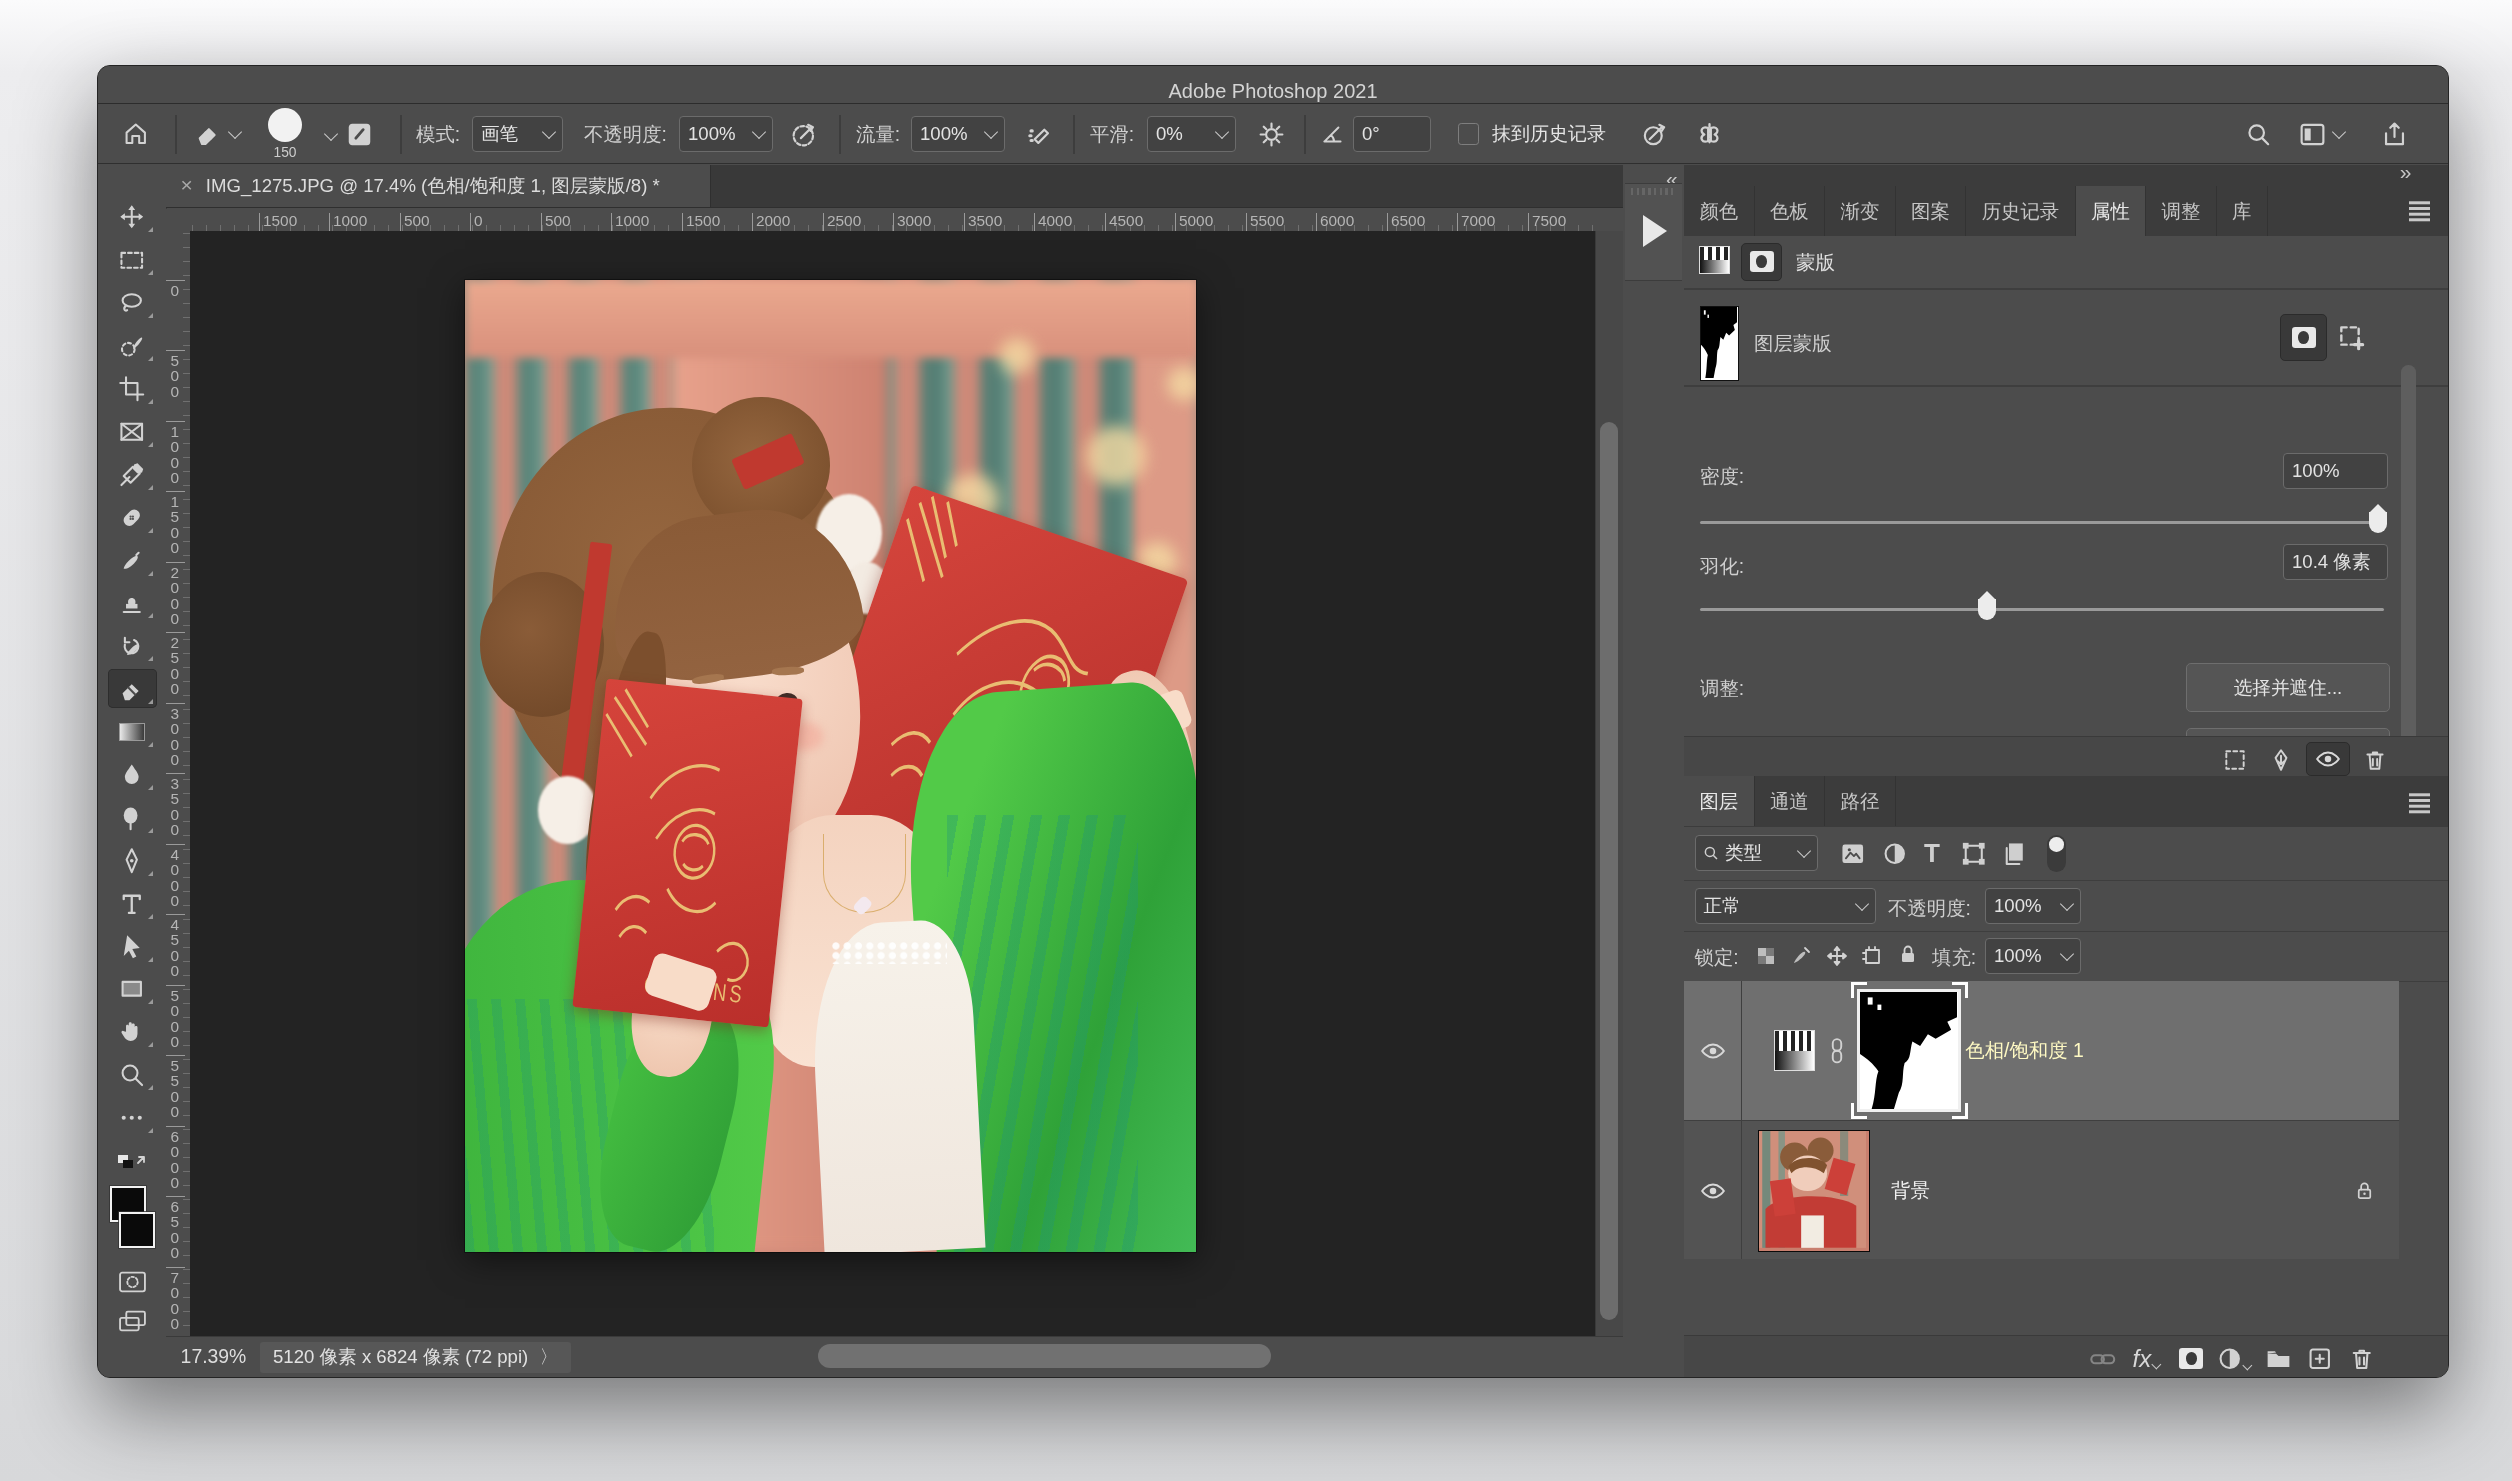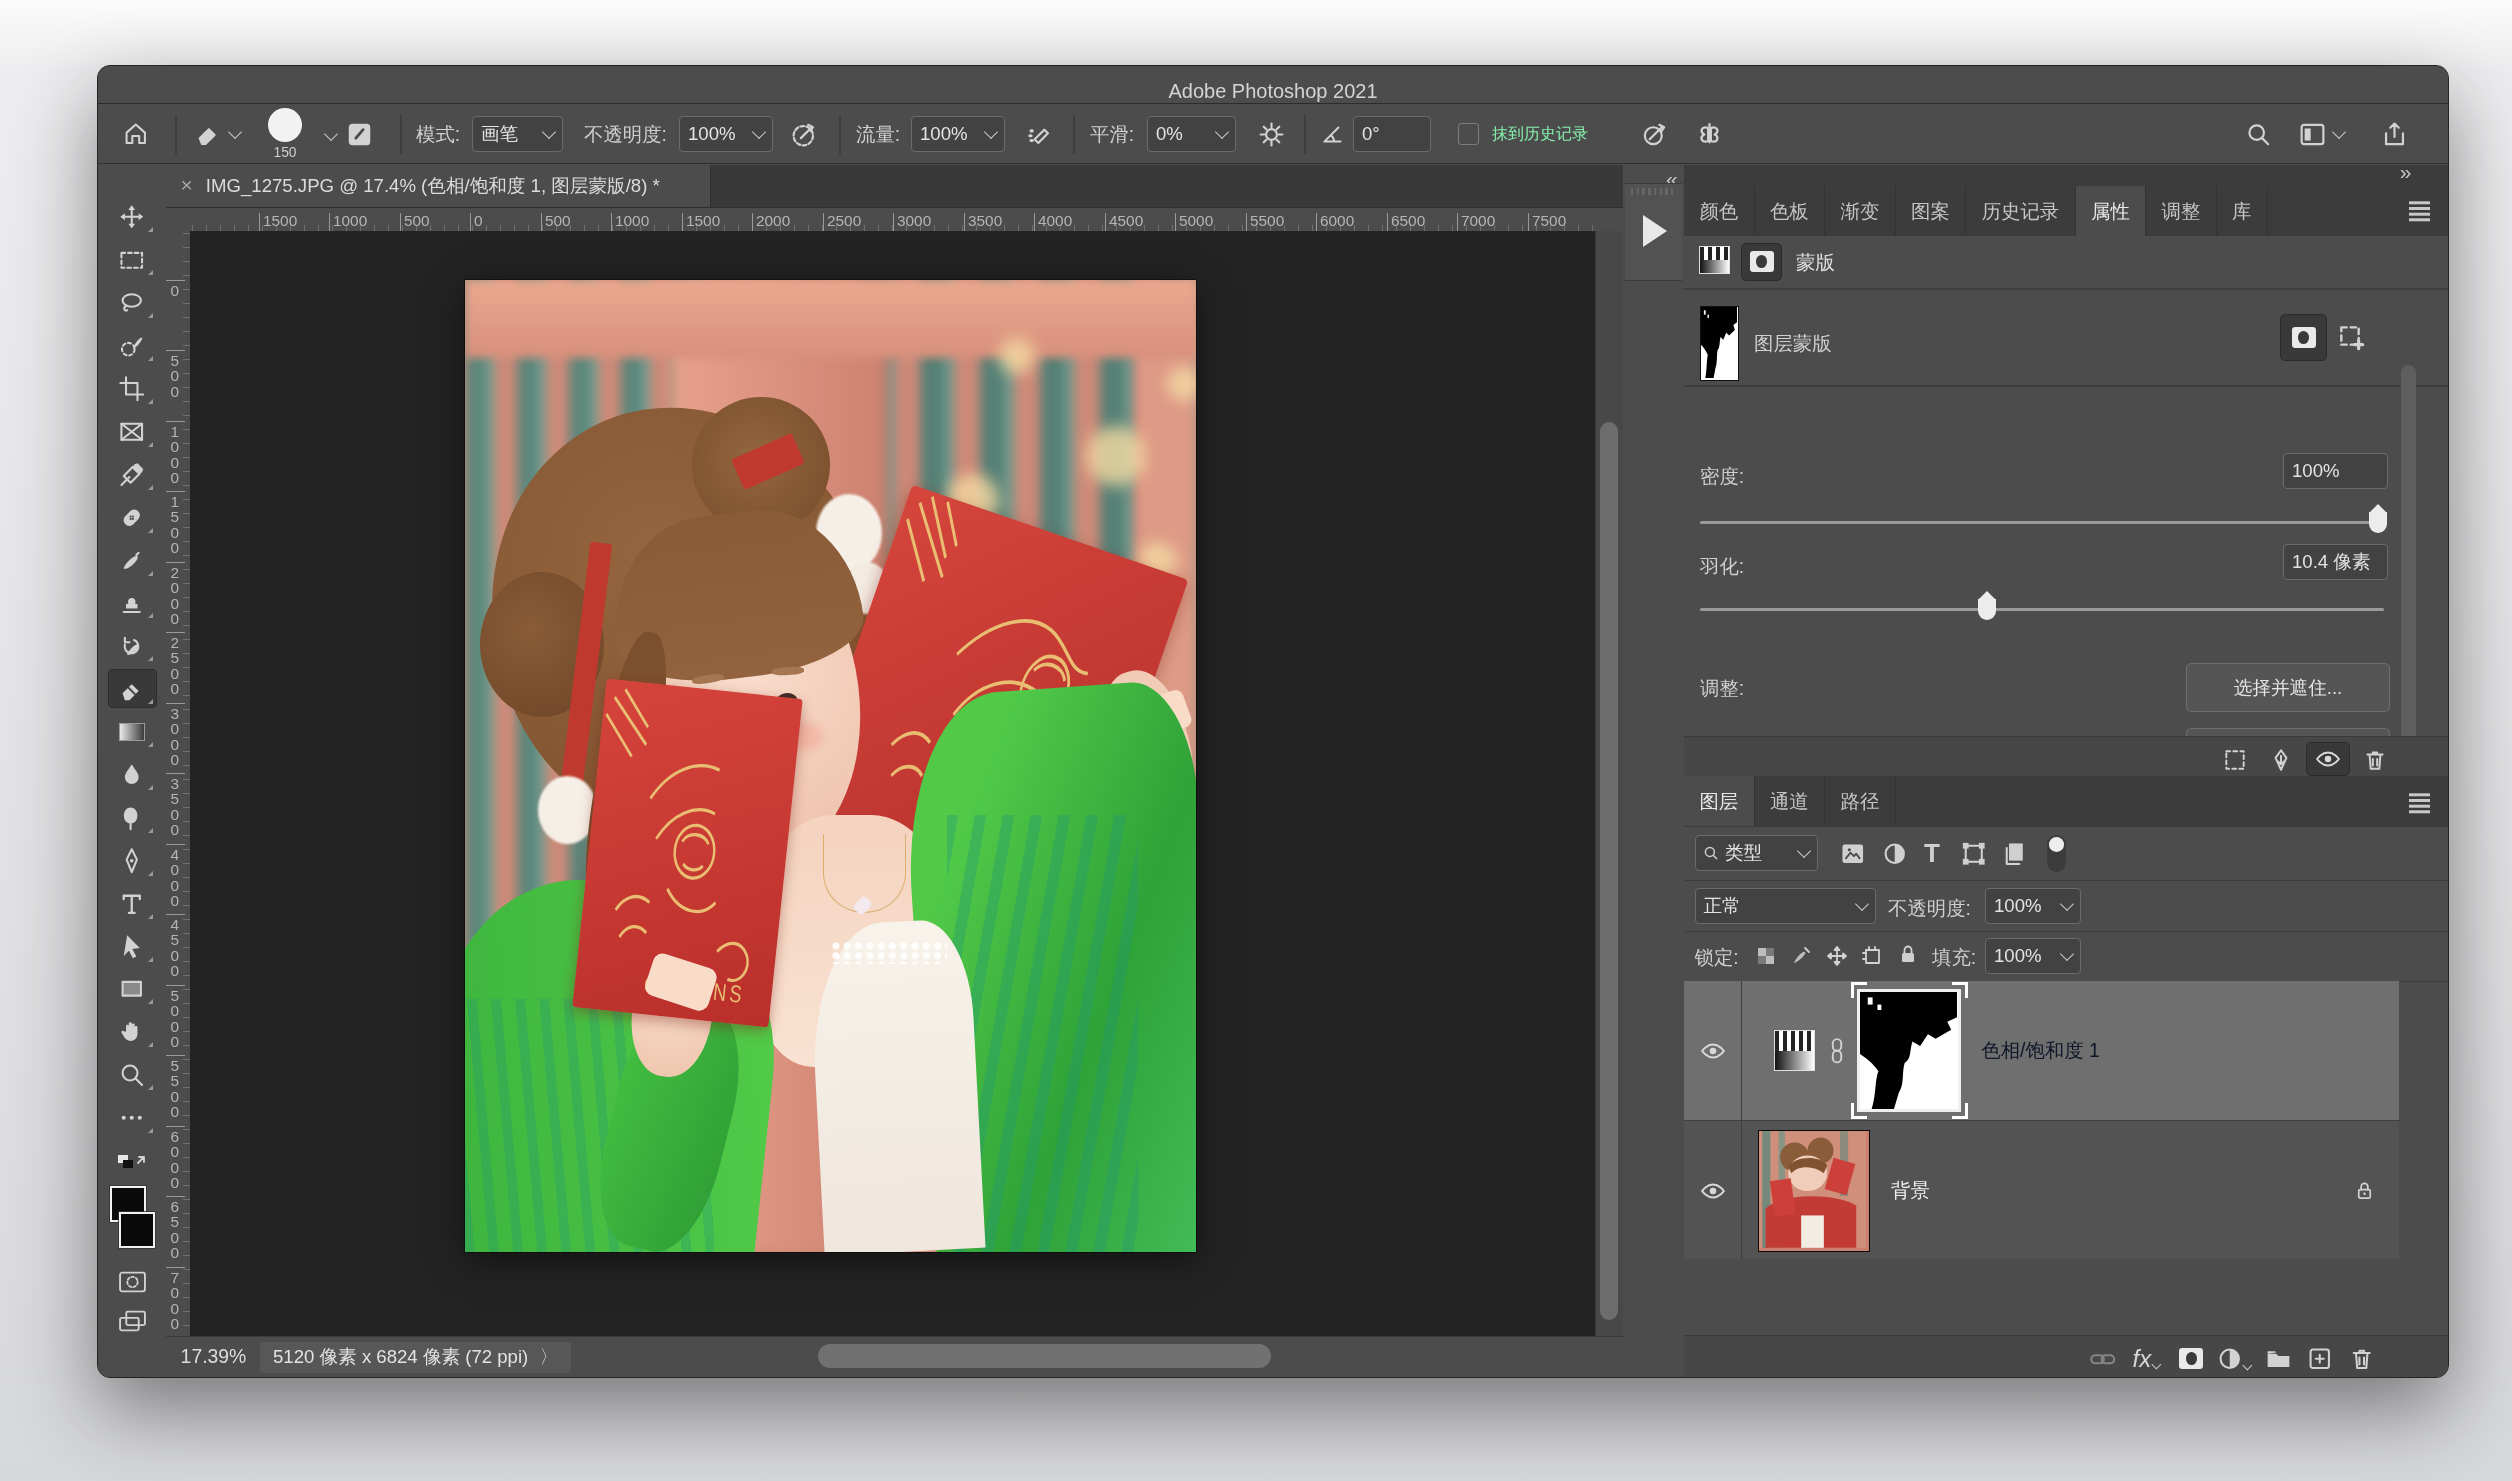--- a/index.html
+++ b/index.html
@@ -9,21 +9,21 @@
   .abs{position:absolute}
   #win{position:absolute;left:97px;top:65px;width:2350px;height:1311px;background:#4c4c4c;
        border:0.8px solid #242424;border-radius:13px;overflow:hidden;box-shadow:0 32px 81px rgba(0,0,0,.45)}
   
   #titlebar{position:absolute;left:0;top:0;right:0;height:37px;background:#4c4c4c;border-bottom:1.6px solid #2c2c2c;
             display:flex;align-items:flex-end;justify-content:center;color:#d4d4d4;font-size:20px}
   #optionsbar{position:absolute;left:0;top:39px;right:0;height:58px;background:#4c4c4c;border-bottom:1.6px solid #2f2f2f}
   .obar-item{position:absolute;top:0;height:58px;display:flex;align-items:center}
   .sep{position:absolute;top:9.7px;width:1.6px;height:39px;background:#3d3d3d}
   .lbl{color:#cfcfcf;font-size:19.4px;white-space:nowrap}
-  .dimlbl{color:#86efac;font-size:16px;white-space:nowrap}
+  .dimlbl{color:#e5e5e5;font-size:19px;white-space:nowrap}
   .field{height:36px;background:#424242;border:0.8px solid #6b6b6b;border-radius:4px;display:flex;align-items:center;
          color:#e3e3e3;font-size:18.6px;box-sizing:border-box}
   .field .val{padding:0 8px;flex:1}
   .chv{width:9px;height:9px;border-right:1.6px solid #c9c9c9;border-bottom:1.6px solid #c9c9c9;
        transform:rotate(45deg);margin:0 8px 3.2px 0;flex:none}
   .ic svg{stroke:#d2d2d2;fill:none;stroke-width:1.8;stroke-linecap:round;stroke-linejoin:round;display:block}
   .checkbox{width:19.4px;height:19.4px;border:1.6px solid #7e7e7e;border-radius:3.2px;background:transparent}
   
   #toolbar{position:absolute;left:0;top:99px;width:68px;bottom:0;background:#4c4c4c;border-right:1.6px solid #3c3c3c}
   .tool{position:absolute;left:9.7px;width:49px;height:39px;display:flex;align-items:center;justify-content:center;border-radius:4.9px}
@@ -748,21 +748,21 @@
             <rect width="100" height="130" fill="#fff"></rect>
             <path d="M0 0H100V28L90 33 94 42 78 52 70 47 62 60 54 55C51 66 53 74 46 79 43 90 46 102 40 112L35 130H12C17 113 15 99 19 88 13 79 7 74 0 69Z" fill="#000"></path>
             <rect x="8" y="6" width="5" height="8" fill="#fff"></rect>
             <rect x="18" y="14" width="4" height="6" fill="#fff"></rect>
           </svg>
         <div class="corner" style="left:-9.7px;top:-9.7px;border-left:3.2px solid #fff;border-top:3.2px solid #fff"></div>
         <div class="corner" style="right:-9.7px;top:-9.7px;border-right:3.2px solid #fff;border-top:3.2px solid #fff"></div>
         <div class="corner" style="left:-9.7px;bottom:-9.7px;border-left:3.2px solid #fff;border-bottom:3.2px solid #fff"></div>
         <div class="corner" style="right:-9.7px;bottom:-9.7px;border-right:3.2px solid #fff;border-bottom:3.2px solid #fff"></div>
       </div>
-      <div class="lbl" style="margin-left:20px;color:#0f172a">色相/饱和度 1</div>
+      <div class="lbl" style="margin-left:4px;color:#fef9c3">色相/饱和度 1</div>
     </div>
 
     <div class="lrow" id="lrow2">
       <div class="eyecol">
         <svg width="26" height="26" viewBox="0 0 24 24">
             <path d="M2 12s4-6 10-6 10 6 10 6-4 6-10 6S2 12 2 12z" stroke="#d8d8d8" fill="none" stroke-width="1.8"></path>
             <circle cx="12" cy="12" r="3" fill="#d8d8d8"></circle>
           </svg>
         </div>
       <div style="margin-left:16px;width:110px;height:120px;border:1.6px solid #0a0a0a;background:#c87f6e;position:relative;overflow:hidden">

